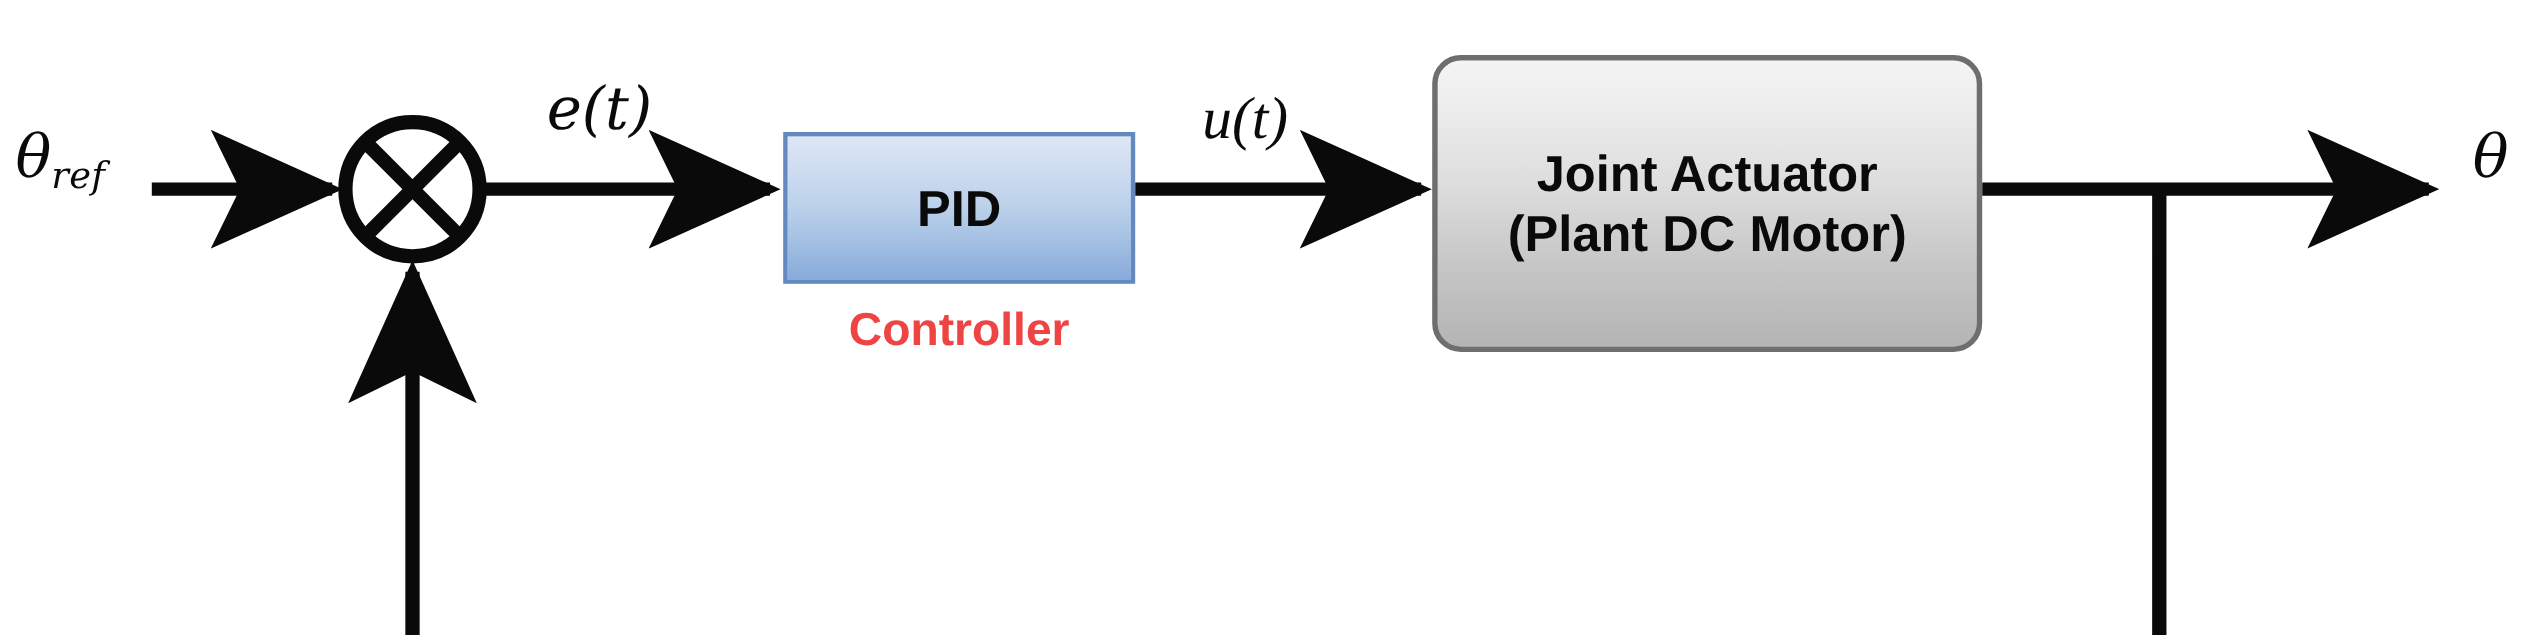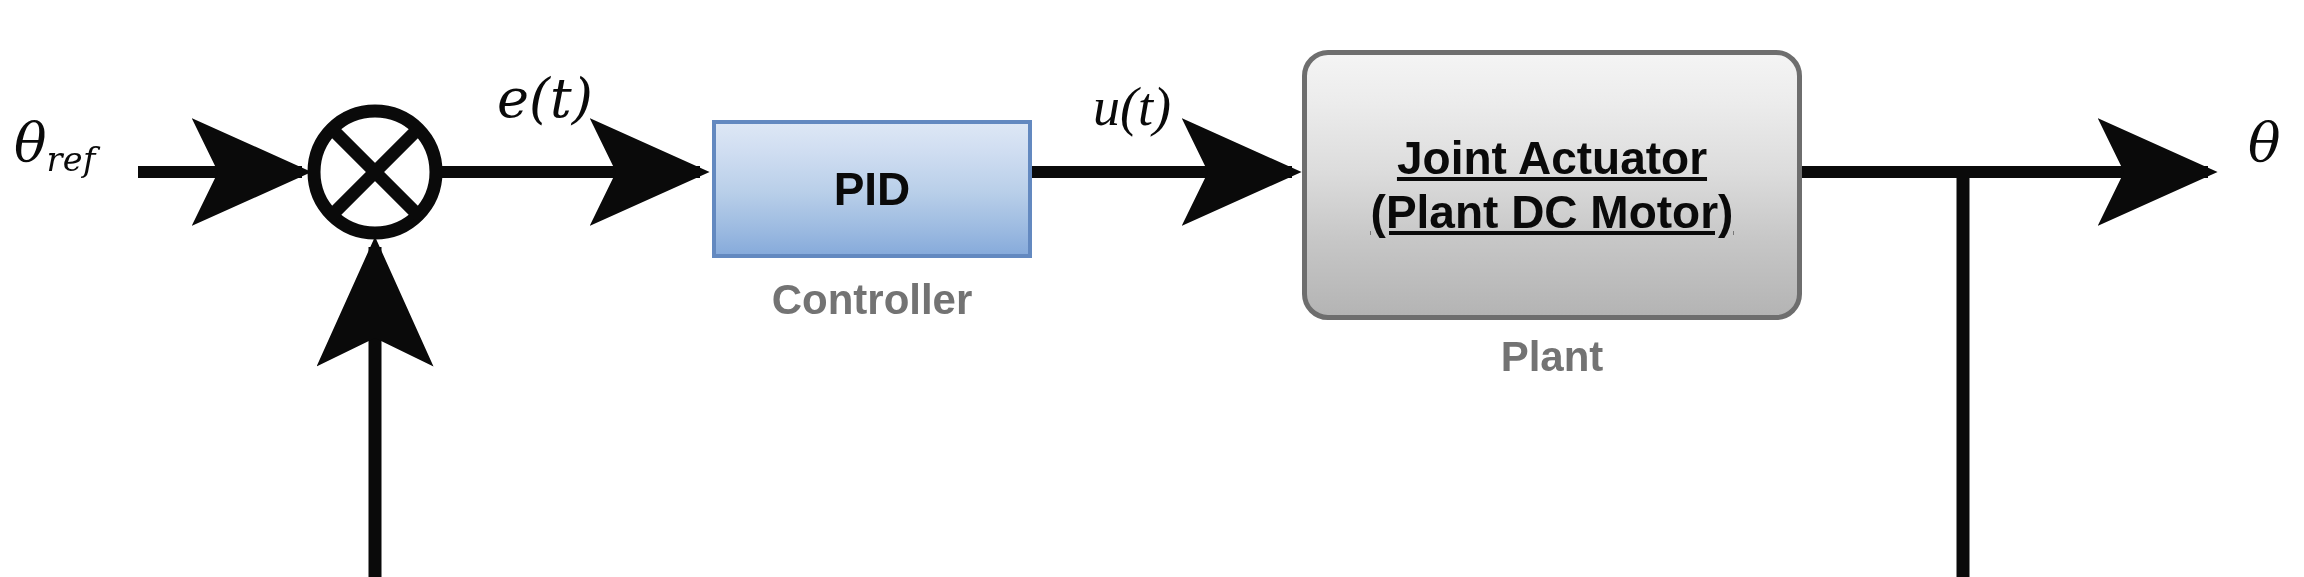--- a/index.html
+++ b/index.html
@@ -86,30 +86,29 @@
     border: 5px solid #6e6e6e;
     border-radius: 26px;
     background: linear-gradient(to bottom,
                 #f4f4f4 0%,
                 #ececec 18%,
                 #dcdcdc 45%,
                 #c6c6c6 72%,
                 #b4b4b4 100%);
     font-size: 46px;
     line-height: 1.18;
-    text-decoration: underline;
   }
   #block-plant .plant-text { display: block; }
 
   
   .caption {
     position: absolute;
     font-family: "Liberation Sans", sans-serif;
     font-weight: bold;
-    color: #737373;
+    color: #ef4444;
     font-size: 42px;
     white-space: nowrap;
     text-align: center;
     line-height: 1;
   }
   #caption-controller { left: 712px;  top: 247px; width: 320px; }
   #caption-plant      { left: 1302px; top: 304px; width: 500px; }
 </style>
 </head>
 <body>
@@ -157,15 +156,14 @@
     <span>PID</span>
   </div>
   <div class="caption" id="caption-controller">Controller</div>
 
   <div class="block" id="block-plant">
     <div>
       <span class="plant-text">Joint Actuator</span>
       <span class="plant-text">(Plant DC Motor)</span>
     </div>
   </div>
-  <div class="caption" id="caption-plant">Plant</div>
 
 </div>
 
 </body></html>

